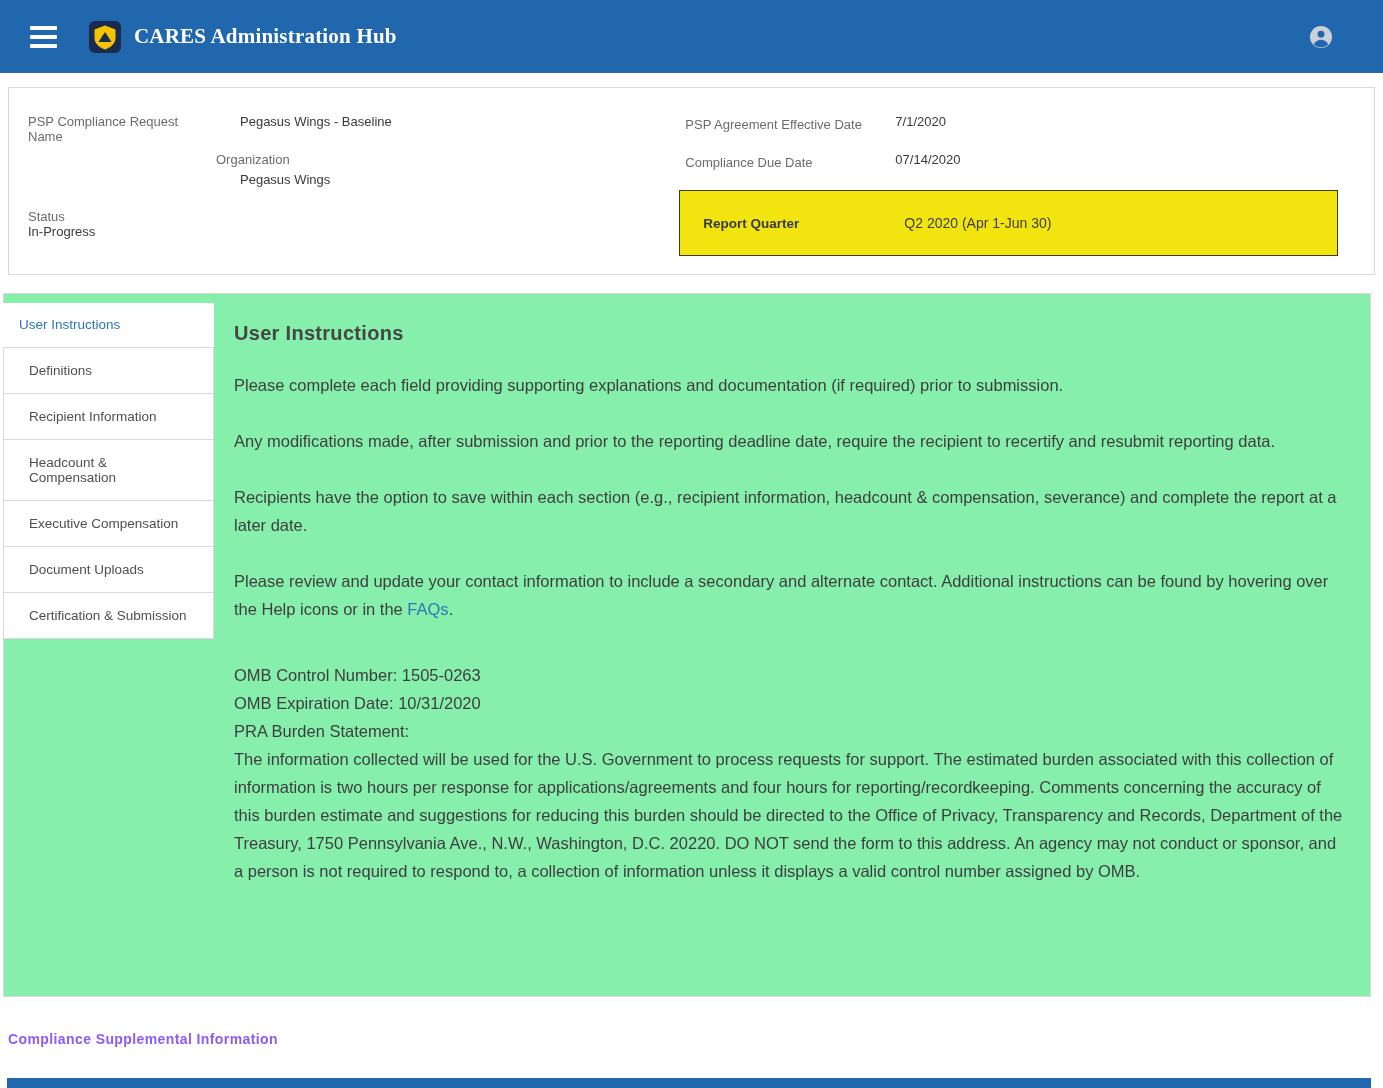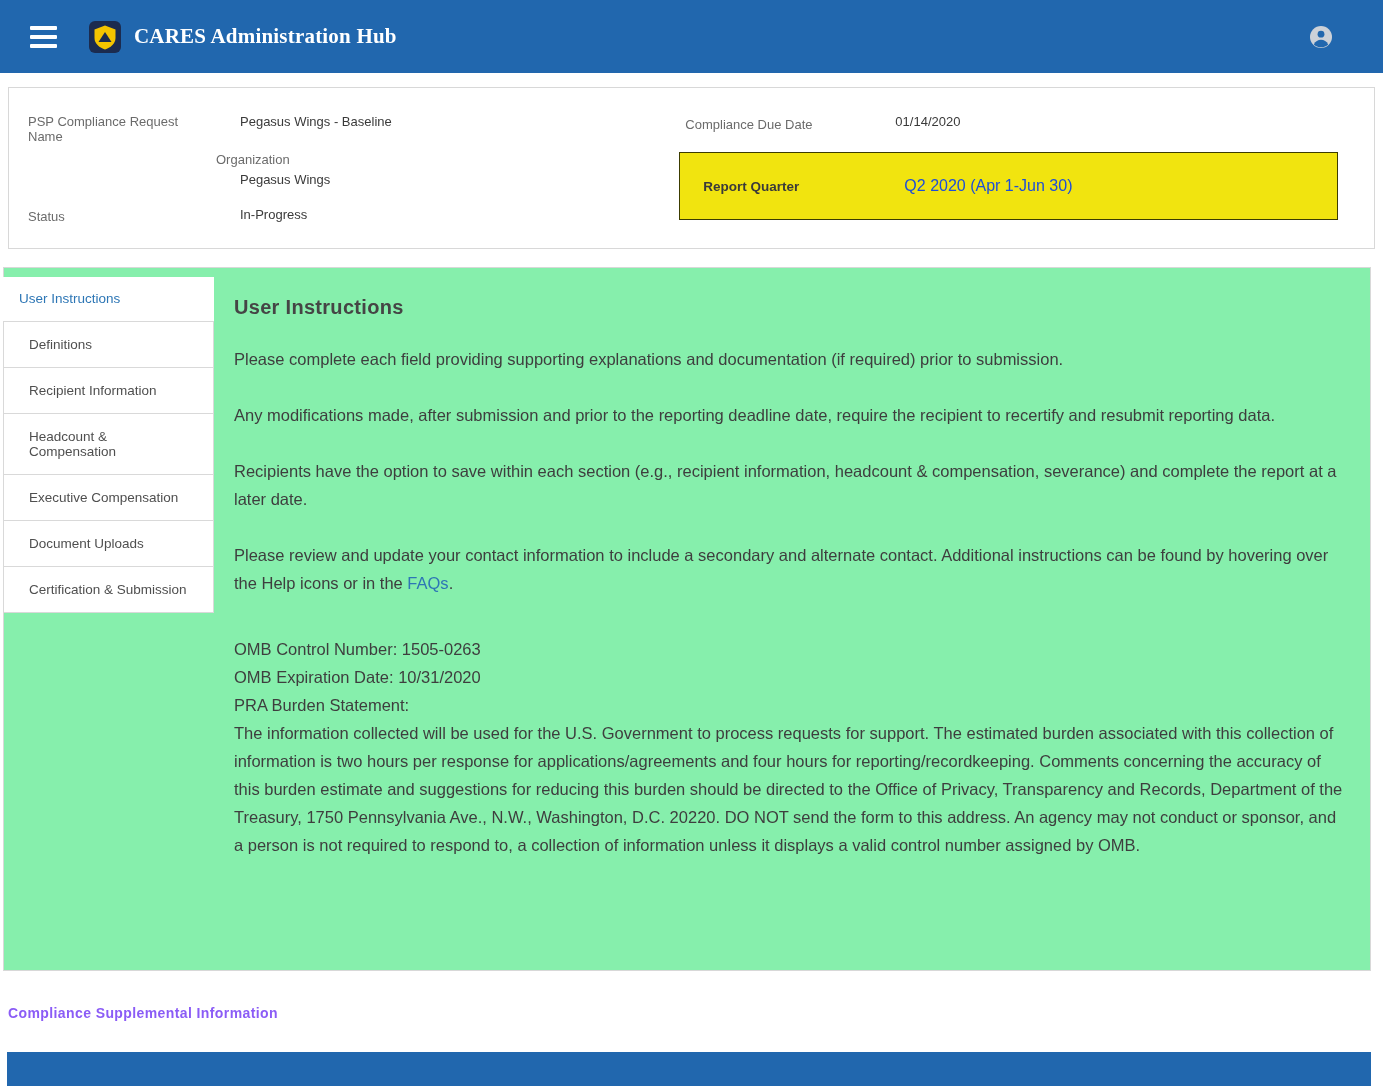--- a/index.html
+++ b/index.html
@@ -27,44 +27,44 @@
   }
   .navbar-spacer { flex: 1; }
   .avatar-btn { width: 24px; height: 24px; cursor: pointer; border: none; background: transparent; padding: 0; }
   .avatar-btn svg { display: block; }
 
   
   .summary-card {
     margin: 14px 8px 8px 8px;
     border: 1px solid #d8d8d8;
     background: #fff;
-    padding: 26px 18px 24px 19px;
+    padding: 26px 18px 18px 19px;
     display: flex;
   }
   .summary-left { width: 49.5%; }
   .summary-right { width: 50.5%; }
   .f-label { font-size: 13px; color: #6b6b6b; }
   .f-value { font-size: 13px; color: #3a3a3a; }
   .field-row { display: flex; align-items: flex-start; }
   .label-col-l { width: 160px; margin-right: 52px; }
   .label-col-r { width: 210px; padding-top: 3px; }
   .org-label { margin-left: 188px; margin-top: 8px; }
   .org-value { margin-left: 212px; margin-top: 5px; }
-  .status-row { margin-top: 20px; }
+  .status-row { margin-top: 20px; flex-direction: column; }
   .status-row .f-label { padding-top: 2px; }
   .summary-right .field-row { margin-bottom: 20px; }
   .quarter-box {
     margin: 14px 18px 0 -6px;
     background: var(--highlight_yellow, #f1e40f);
     border: 1px solid #3c3c00;
     padding: 24px 20px 24px 23px;
     display: flex; align-items: center;
   }
   .quarter-label { width: 201px; font-size: 13.5px; font-weight: 700; color: #3a3a3a; }
-  .quarter-value { font-size: 16px; color: #1d4ed8; }
+  .quarter-value { font-size: 14px; color: #404040; }
 
   
   .main-card {
     margin: 18px 12px 0 3px;
     border: 1px solid #d8d8d8;
     background: #86efac;
     display: flex;
     align-items: flex-start;
     min-height: 704px;
   }
@@ -146,22 +146,26 @@
       <div class="f-label org-label">Organization</div>
       <div class="f-value org-value">Pegasus Wings</div>
     </div>
     <div class="field-row status-row">
       <div class="f-label label-col-l">Status</div>
       <div class="f-value">In-Progress</div>
     </div>
   </div>
   <div class="summary-right">
     <div class="field-row">
+      <div class="f-label label-col-r">PSP Agreement Effective Date</div>
+      <div class="f-value">7/1/2020</div>
+    </div>
+    <div class="field-row">
       <div class="f-label label-col-r">Compliance Due Date</div>
-      <div class="f-value">01/14/2020</div>
+      <div class="f-value">07/14/2020</div>
     </div>
     <div class="quarter-box">
       <div class="quarter-label">Report Quarter</div>
       <div class="quarter-value">Q2 2020 (Apr 1-Jun 30)</div>
     </div>
   </div>
 </section>
 
 <section class="main-card">
   <nav class="sidebar">

